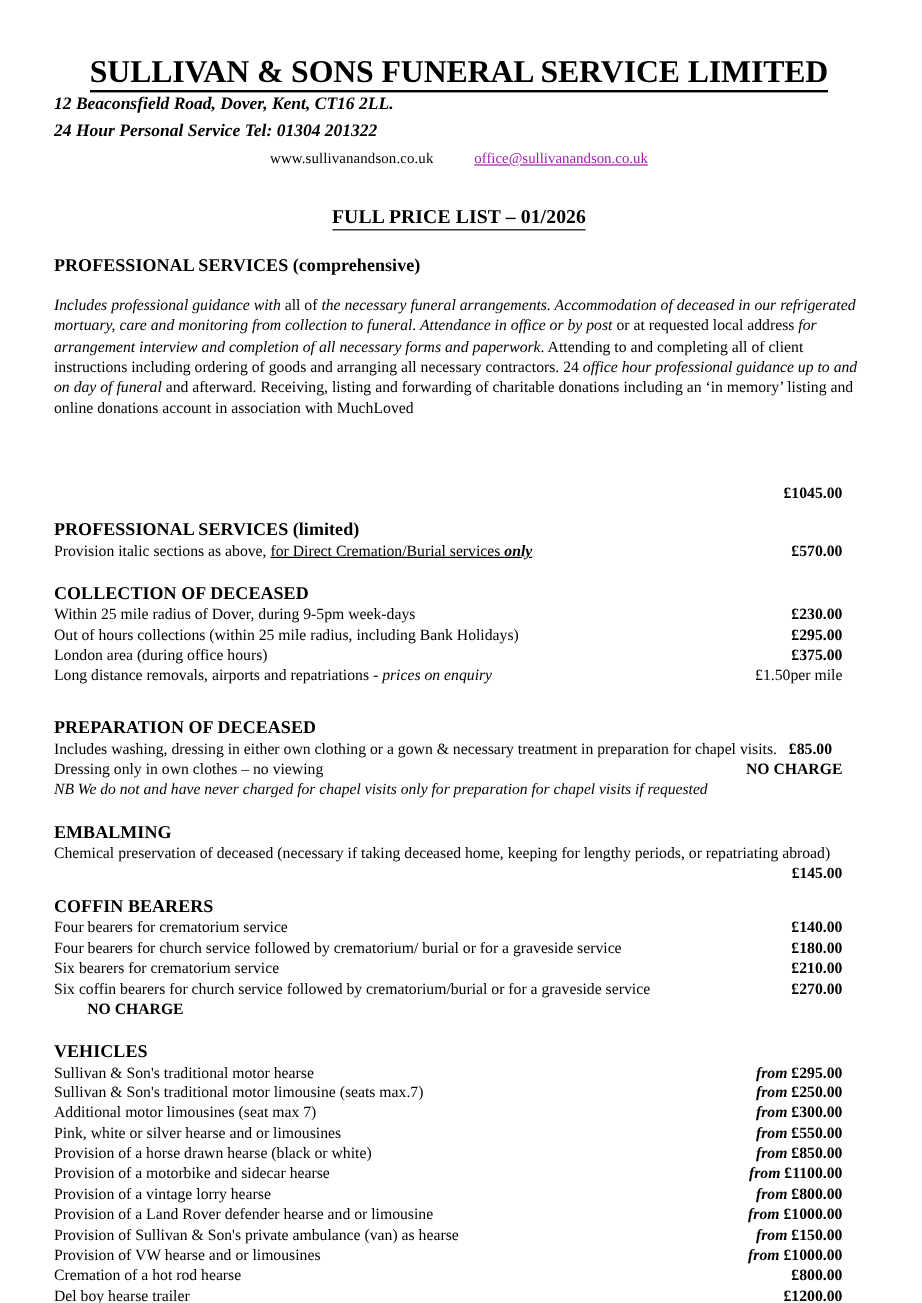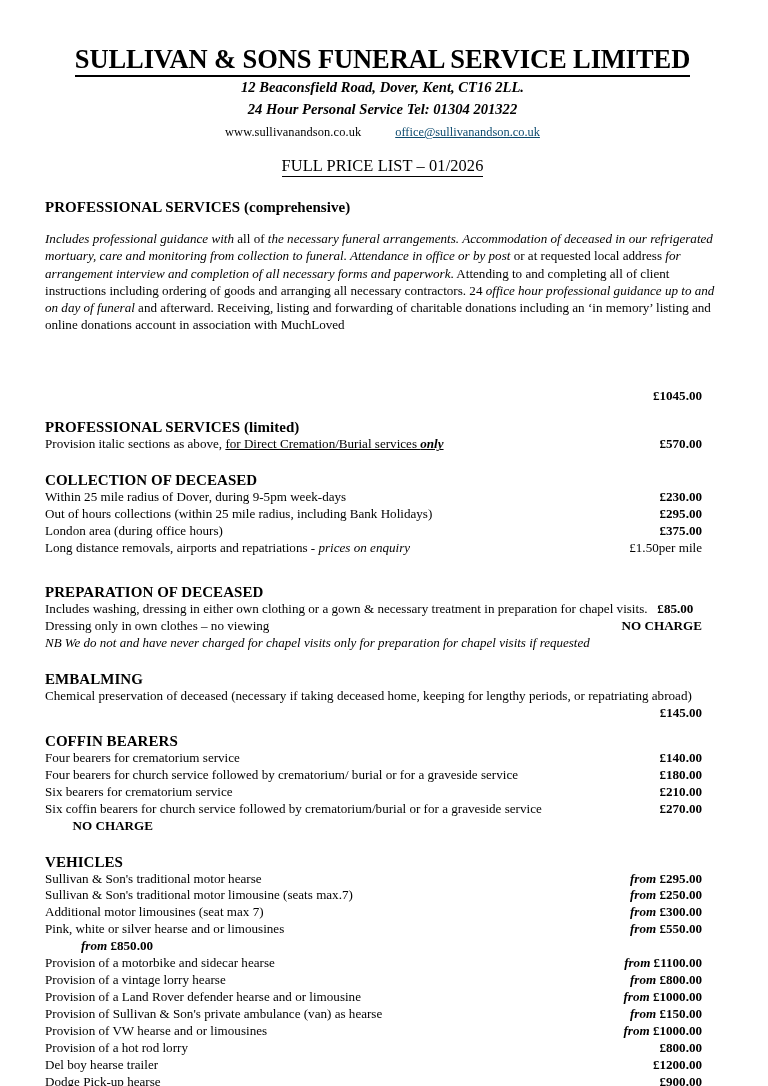--- a/index.html
+++ b/index.html
@@ -29,45 +29,45 @@
     font-weight: bold;
     letter-spacing: -0.1px;
     margin: 5px 0 0 0;
     line-height: 1.12;
   }
   .company-title span {
     border-bottom: 2px solid #000;
     padding-bottom: 1px;
   }
   .addr-line {
-    text-align: center;
+    text-align: left;
     font-weight: bold;
     font-style: italic;
     font-size: 14.6px;
     line-height: 1.42;
     margin-top: 2px;
   }
   .web-line {
     text-align: center;
     font-size: 12.4px;
     margin-top: 4px;
     line-height: 1.3;
   }
   .web-line .site { letter-spacing: 0.1px; }
   .web-line .gap { display: inline-block; width: 34px; }
   .web-line a.email {
-    color: #0c4a6e;
+    color: #a21caf;
     text-decoration: underline;
   }
 
   .price-list-title {
     text-align: center;
     font-size: 16.4px;
-    font-weight: normal;
-    margin-top: 16px;
+    font-weight: bold;
+    margin-top: 31px;
     letter-spacing: 0.1px;
   }
   .price-list-title span {
     border-bottom: 1.6px solid #000;
     padding-bottom: 1px;
   }
 
   
   .section { margin-top: 0; }
   .sec-head {
@@ -267,20 +267,21 @@
         </div>
         <div class="row">
           <div class="desc">Additional motor limousines  (seat max 7)</div>
           <div class="price"><span class="from">from </span>£300.00</div>
         </div>
         <div class="row">
           <div class="desc">Pink, white or silver hearse and or limousines</div>
           <div class="price"><span class="from">from </span>£550.00</div>
         </div>
         <div class="row">
+          <div class="desc">Provision of a horse drawn hearse (black or white)</div>
           <div class="price"><span class="from">from </span>£850.00</div>
         </div>
         <div class="row">
           <div class="desc">Provision of a motorbike and sidecar hearse</div>
           <div class="price"><span class="from">from </span>£1100.00</div>
         </div>
         <div class="row">
           <div class="desc">Provision of a vintage lorry hearse</div>
           <div class="price"><span class="from">from </span>£800.00</div>
         </div>
@@ -290,21 +291,21 @@
         </div>
         <div class="row">
           <div class="desc">Provision of Sullivan &amp; Son's private ambulance (van) as hearse</div>
           <div class="price"><span class="from">from </span>£150.00</div>
         </div>
         <div class="row">
           <div class="desc">Provision of VW hearse and or limousines</div>
           <div class="price"><span class="from">from </span>£1000.00</div>
         </div>
         <div class="row">
-          <div class="desc">Provision of a hot rod lorry</div>
+          <div class="desc">Cremation of a hot rod hearse</div>
           <div class="price">£800.00</div>
         </div>
         <div class="row">
           <div class="desc">Del boy hearse trailer</div>
           <div class="price">£1200.00</div>
         </div>
         <div class="row">
           <div class="desc">Dodge Pick-up hearse</div>
           <div class="price">£900.00</div>
         </div>

